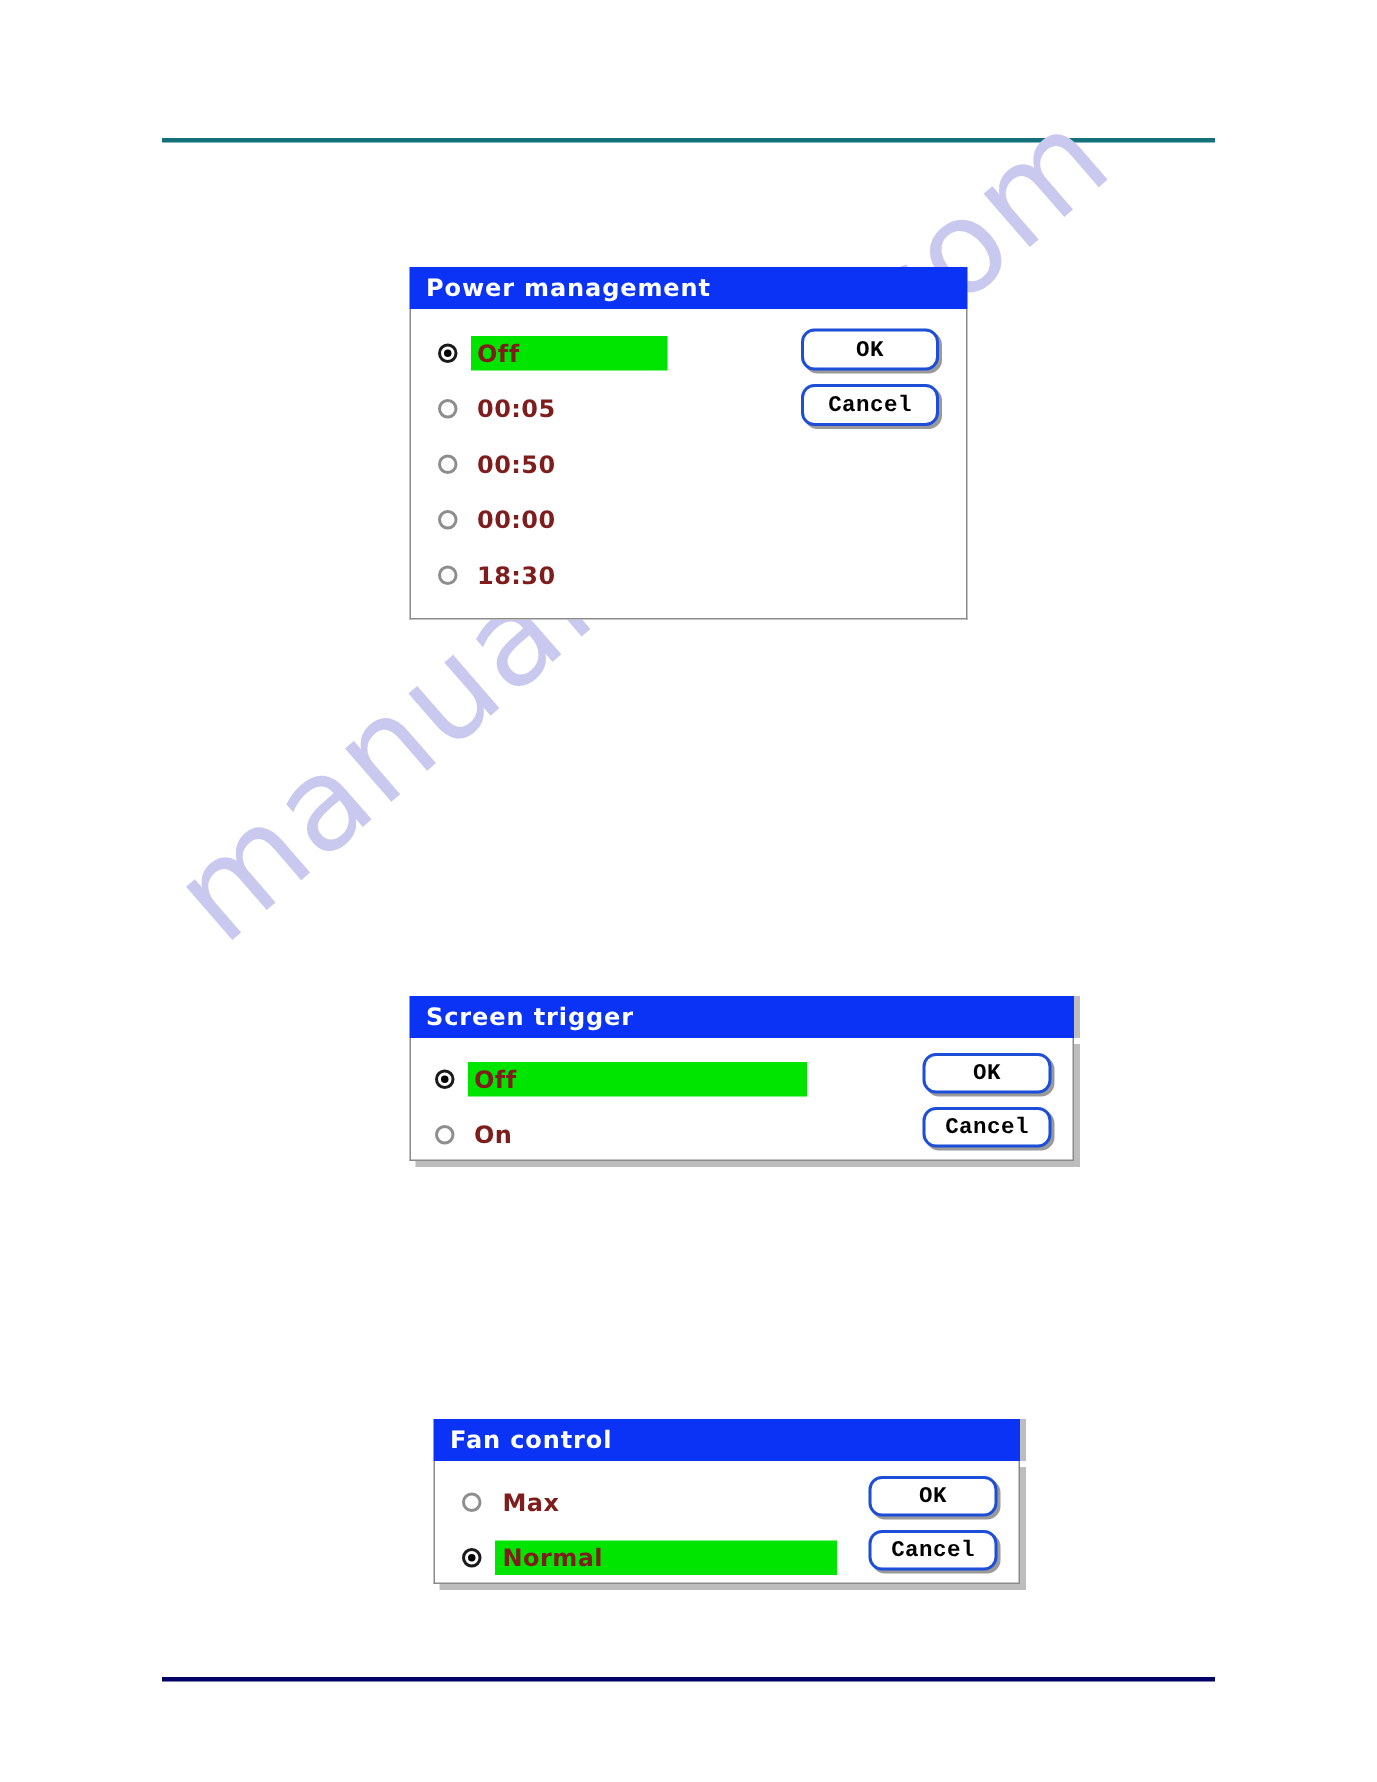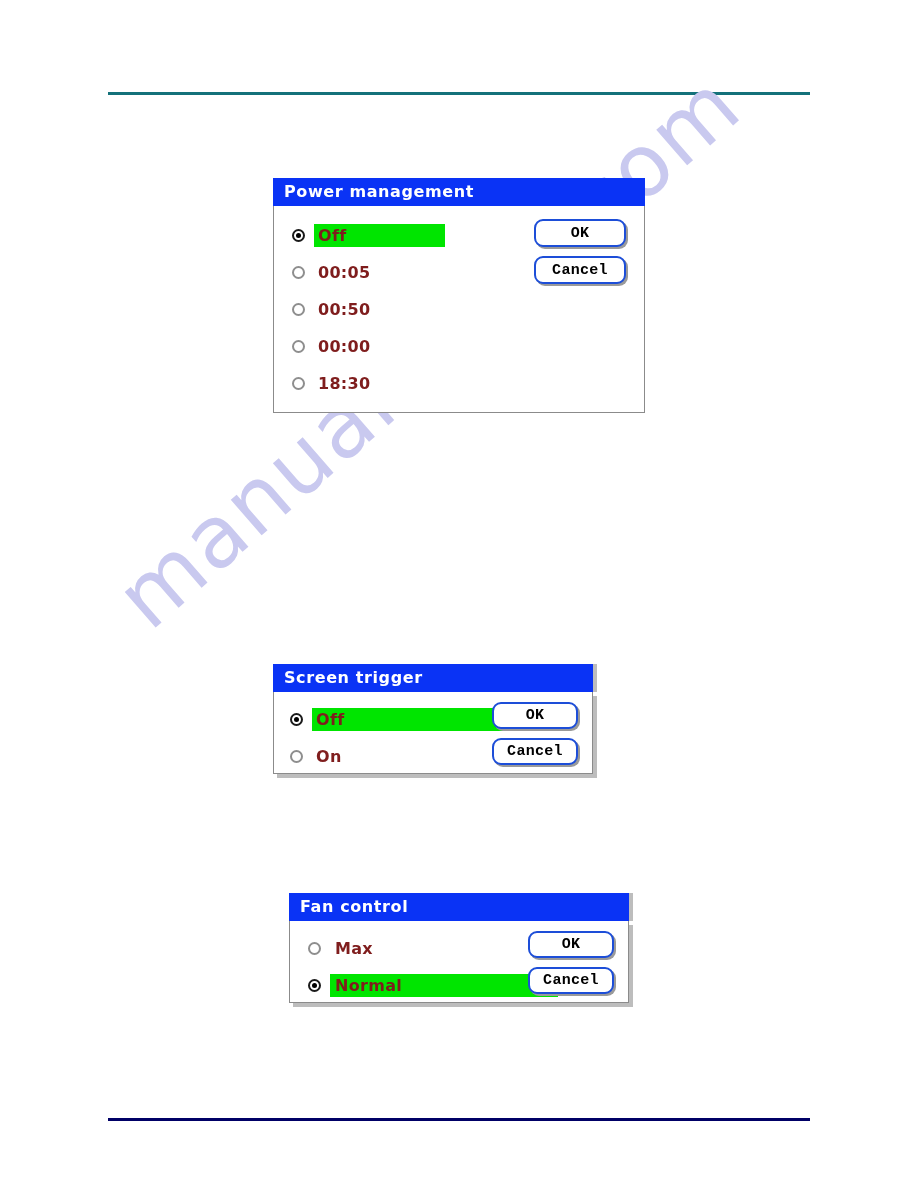--- a/index.html
+++ b/index.html
@@ -147,31 +147,31 @@
   #dlg-power { left: 273px; top: 178px; width: 372px; }
   #dlg-power .osd-body { height: 207px; padding: 11px 0 0 0; }
   #dlg-power .opt-row { height: 37px; padding-left: 18px; }
   #dlg-power .radio { margin-right: 9px; }
   #dlg-power .opt-label { padding: 2px 4px; }
   #dlg-power .hl-box { width: 123px; padding: 2px 4px; }
   #dlg-power .btns { position: absolute; right: 18px; top: 13px; }
   #dlg-power .osd-btn { width: 92px; height: 28px; margin-bottom: 9px; }
 
   
-  #dlg-screen { left: 273px; top: 664px; width: 320px; }
+  #dlg-screen { left: 273px; top: 664px; width: 443px; }
   #dlg-screen .osd-body { height: 82px; padding: 9px 0 0 0; }
   #dlg-screen .opt-row { height: 37px; padding-left: 16px; }
   #dlg-screen .radio { margin-right: 9px; }
   #dlg-screen .opt-label { padding: 2px 4px; }
   #dlg-screen .hl-box { width: 218px; padding: 2px 4px; }
   #dlg-screen .btns { position: absolute; right: 14px; top: 10px; }
   #dlg-screen .osd-btn { width: 86px; height: 27px; margin-bottom: 9px; }
 
   
-  #dlg-fan { left: 289px; top: 893px; width: 340px; }
+  #dlg-fan { left: 289px; top: 946px; width: 391px; }
   #dlg-fan .osd-body { height: 82px; padding: 9px 0 0 0; }
   #dlg-fan .opt-row { height: 37px; padding-left: 18px; }
   #dlg-fan .radio { margin-right: 9px; }
   #dlg-fan .opt-label { padding: 2px 5px; }
   #dlg-fan .hl-box { width: 218px; padding: 2px 5px; }
   #dlg-fan .btns { position: absolute; right: 14px; top: 10px; }
   #dlg-fan .osd-btn { width: 86px; height: 27px; margin-bottom: 9px; }
 </style>
 </head>
 <body>

